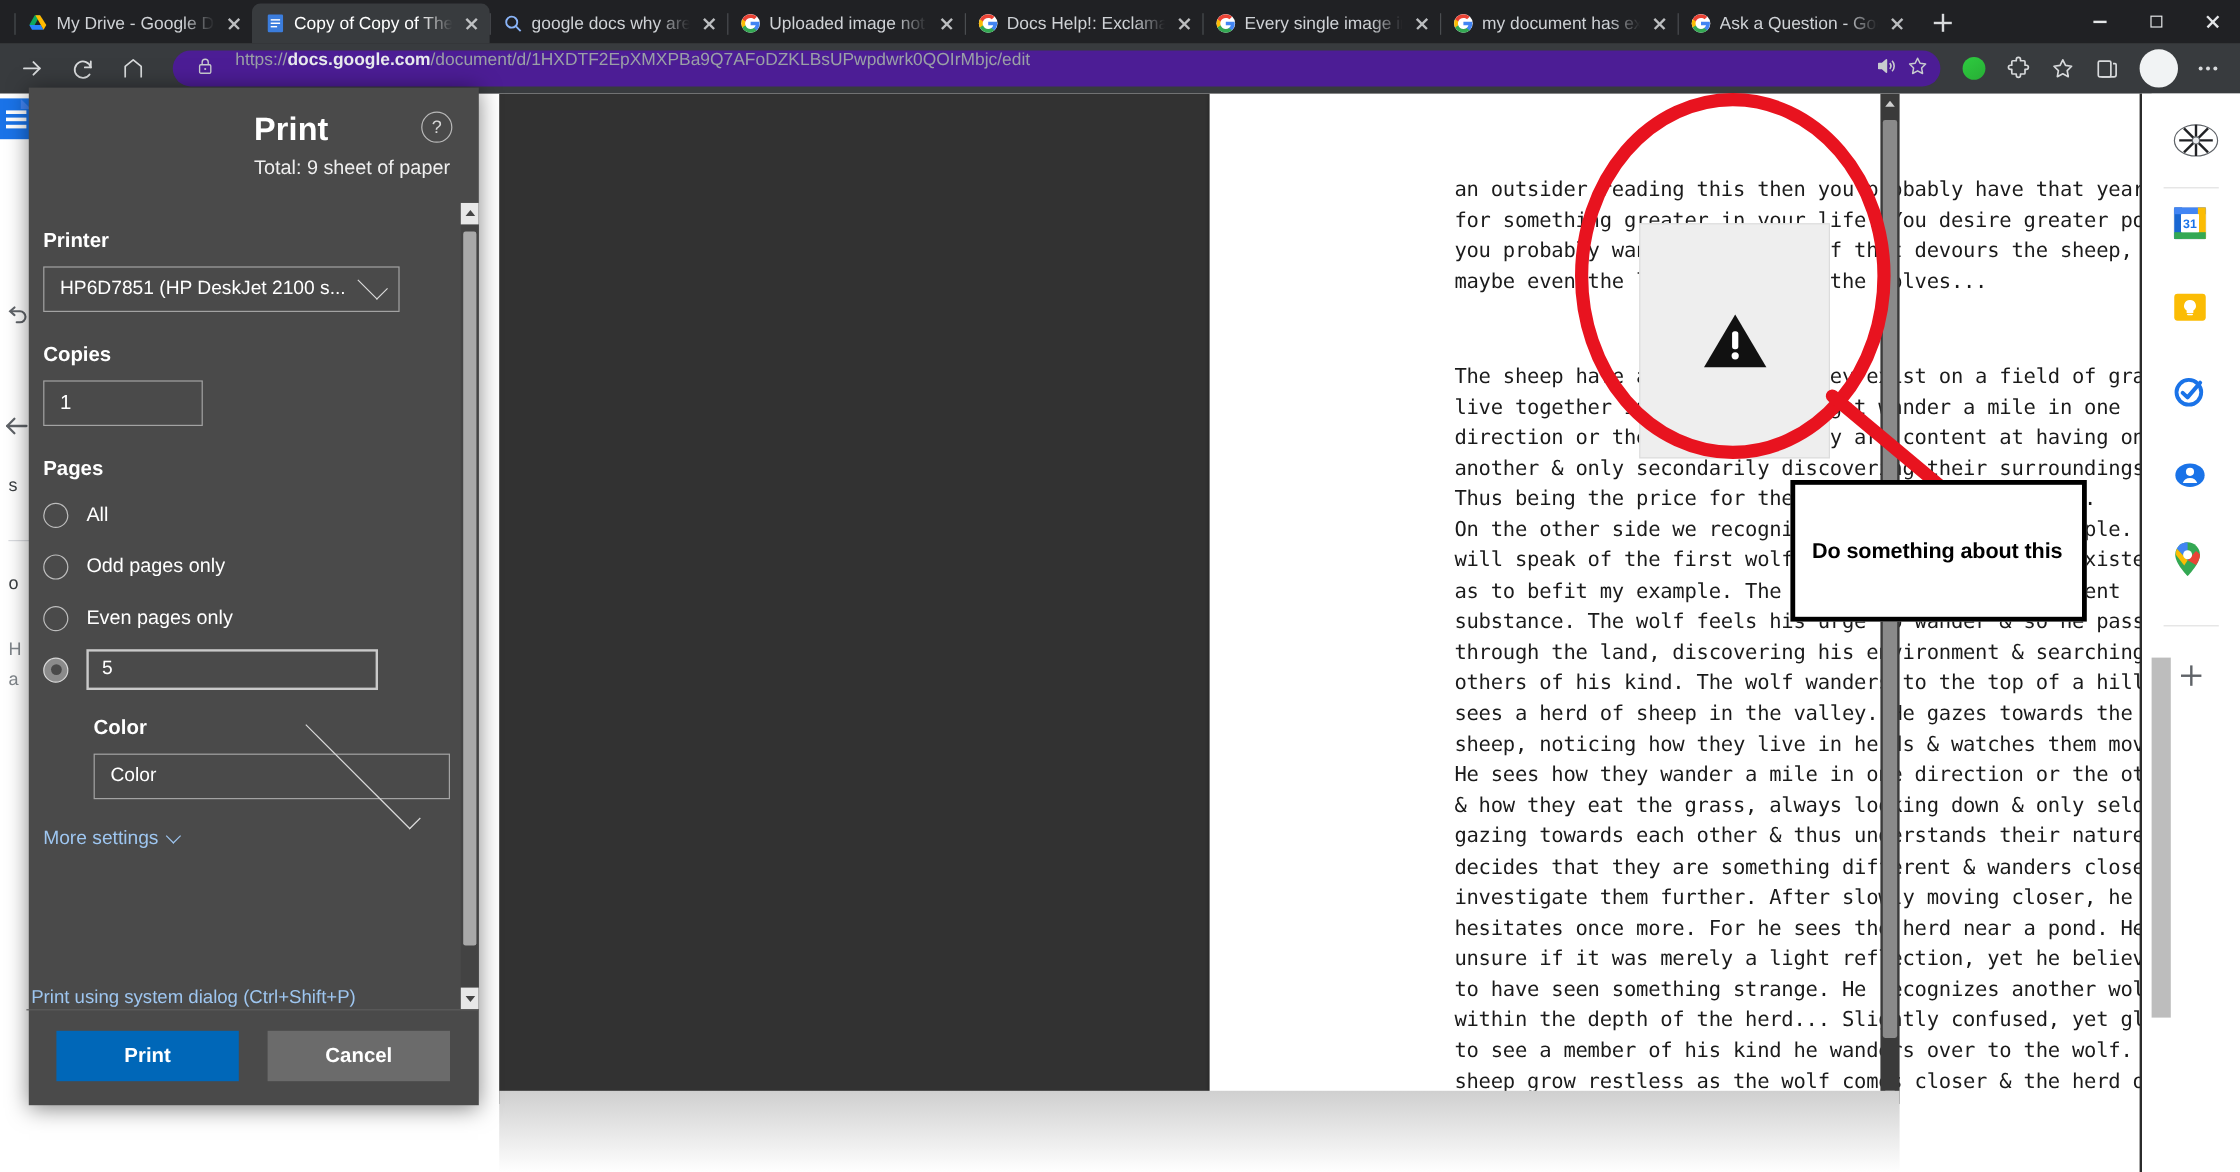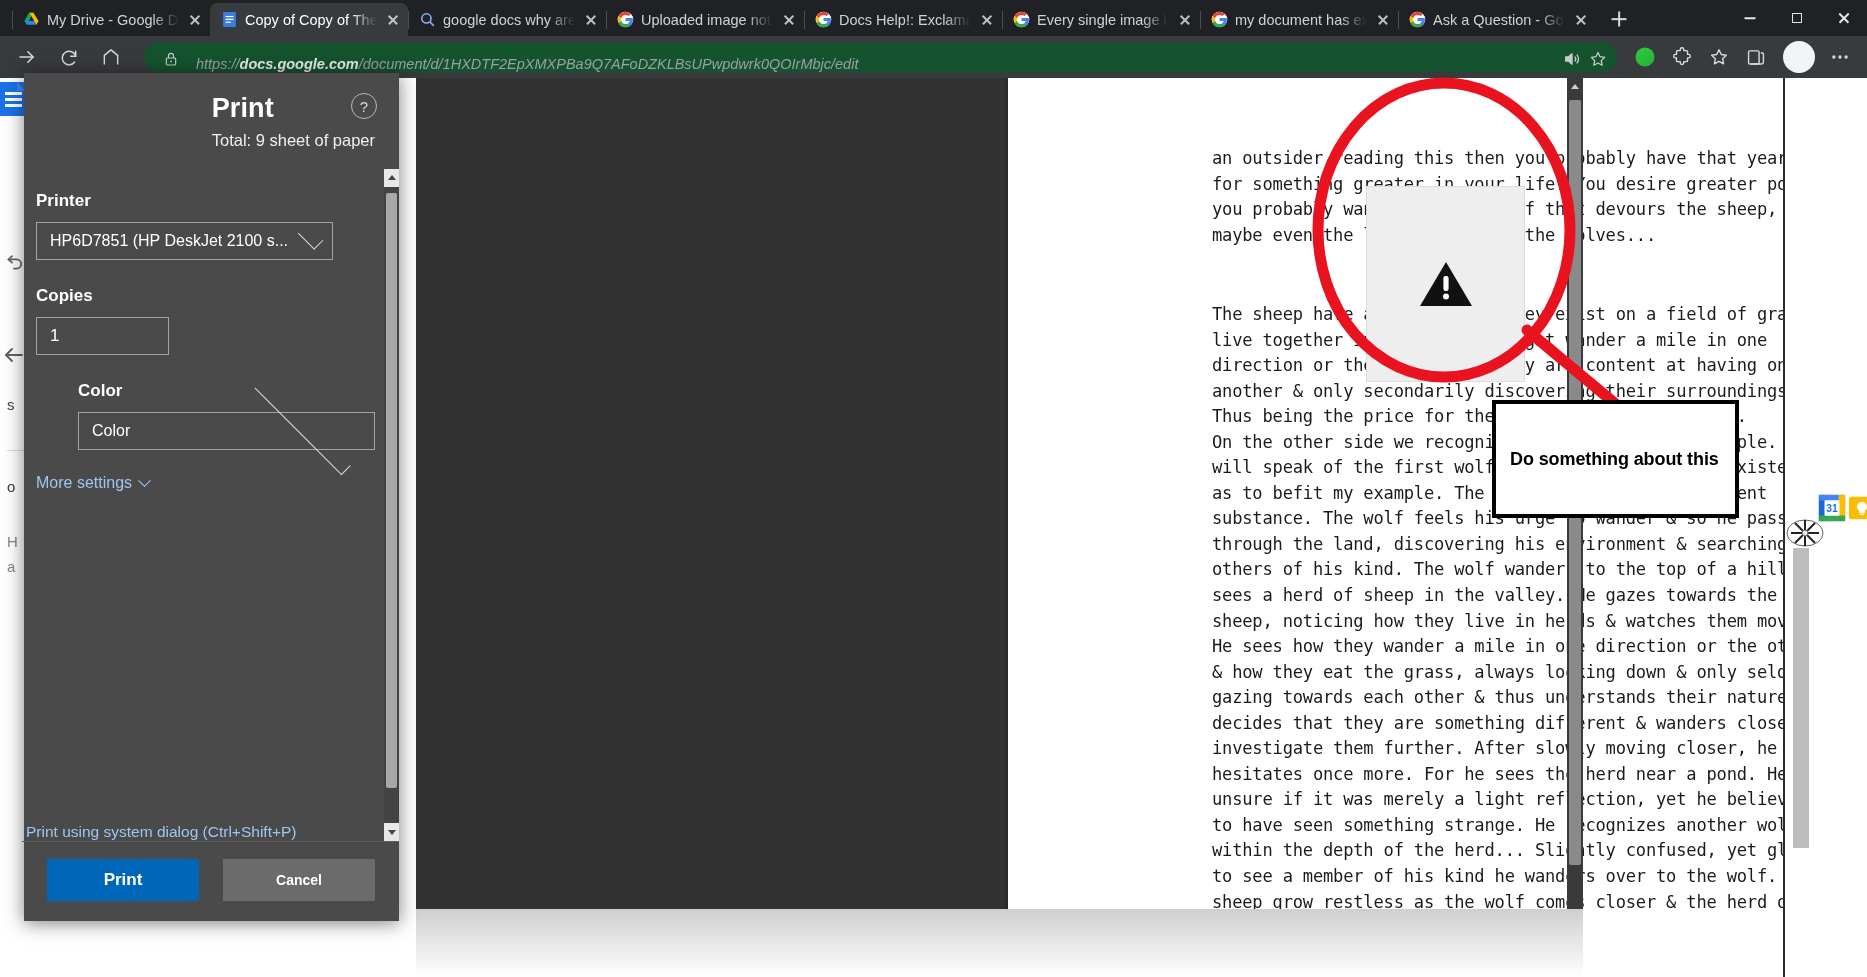--- a/index.html
+++ b/index.html
@@ -67,24 +67,23 @@
   .wc-close i:nth-child(2) { transform: translate(-50%,-50%) rotate(-45deg); }
 
   #nav-bar {
     position: absolute; left: 0; top: 36px; width: 1867px; height: 42px;
     background: #383b3e; display: flex; align-items: center; padding: 0 10px;
   }
   .nav-btn { width: 34px; height: 34px; margin-right: 8px; position: relative; color:#d8dadc; }
   .nav-btn svg { position:absolute; left:50%; top:50%; transform: translate(-50%,-50%); }
 
   #omnibox {
-    flex: 1 1 auto; height: 30px; background: #14532d; border-radius: 15px;
-    display: flex; align-items: flex-end; padding: 0 6px 0 14px; margin: 0 8px;
+    flex: 1 1 auto; height: 30px; background: #4c1d95; border-radius: 15px;
+    display: flex; align-items: flex-start; padding: 0 6px 0 14px; margin: 0 8px;
     min-width: 0;
-    font-style: italic;
   }
   #url-text {
     flex: 1 1 auto; color: #9aa0a6; font-size: 14.5px; white-space: nowrap;
     overflow: hidden; margin-left: 12px;
   }
   #url-text b { color: #e8eaed; font-weight: 700; }
   .omni-icon { width: 26px; height: 26px; position: relative; flex: 0 0 26px; color:#c8cbcf; }
   .omni-icon svg { position:absolute; left:50%; top:50%; transform: translate(-50%,-50%); }
 
   .tool-btn { width: 34px; height: 34px; position: relative; margin-left: 3px; color:#d8dadc; }
@@ -266,28 +265,28 @@
     flex: 0 0 auto; border-top: 1px solid #5d5d5d;
     padding: 17px 24px 20px 25px; display: flex; gap: 24px;
   }
   #print-confirm-button {
     width: 152px; height: 42px; background: #0067b8; color: #fff;
     font-size: 17px; font-weight: 700; border: none;
     font-family: "Liberation Sans", sans-serif;
   }
   #print-cancel-button {
     width: 152px; height: 42px; background: #6b6b6b; color: #fff;
-    font-size: 14px; font-weight: 700; border: none;
+    font-size: 17px; font-weight: 700; border: none;
     font-family: "Liberation Sans", sans-serif;
   }
 
   
   #side-panel {
     position: absolute; right: 0; top: 78px; width: 82px; height: 899px;
-    background: #ffffff; display: flex; flex-direction: row; align-items: center;
+    background: #ffffff; display: flex; flex-direction: column; align-items: center;
   }
   #side-panel-divider { width: 46px; height: 1px; background: #e0e0e0; margin: 10px 0 14px; }
   .side-icon { width: 32px; height: 32px; margin-bottom: 38px; position: relative; }
   #side-add-button {
     width: 30px; height: 30px; position: relative; margin-top: 14px;
   }
   #side-add-button::before, #side-add-button::after {
     content:""; position:absolute; left:50%; top:50%; background:#5f6368;
   }
   #side-add-button::before { width:17px; height:1.8px; transform: translate(-50%,-50%); }
@@ -679,20 +678,40 @@
           <span>HP6D7851 (HP DeskJet 2100 s...</span>
           <span class="chevron"></span>
         </div>
       </div>
 
       <div class="field-block">
         <div class="field-label">Copies</div>
         <input id="copies-input" value="1" style="">
       </div>
 
+      <div class="field-block" style="margin-bottom:22px;">
+        <div class="field-label">Pages</div>
+
+        <div class="radio-row">
+          <span class="radio-dot"></span>
+          <span class="radio-label">All</span>
+        </div>
+        <div class="radio-row">
+          <span class="radio-dot"></span>
+          <span class="radio-label">Odd pages only</span>
+        </div>
+        <div class="radio-row">
+          <span class="radio-dot"></span>
+          <span class="radio-label">Even pages only</span>
+        </div>
+        <div class="radio-row selected">
+          <span class="radio-dot"></span>
+          <input id="pages-custom-input" value="5" style="">
+        </div>
+      </div>
 
       <div class="field-block" style="margin-bottom:20px;margin-left:42px;">
         <div class="field-label">Color</div>
         <div class="select-box">
           <span>Color</span>
           <span class="chevron"></span>
         </div>
       </div>
 
       <div id="more-settings">

